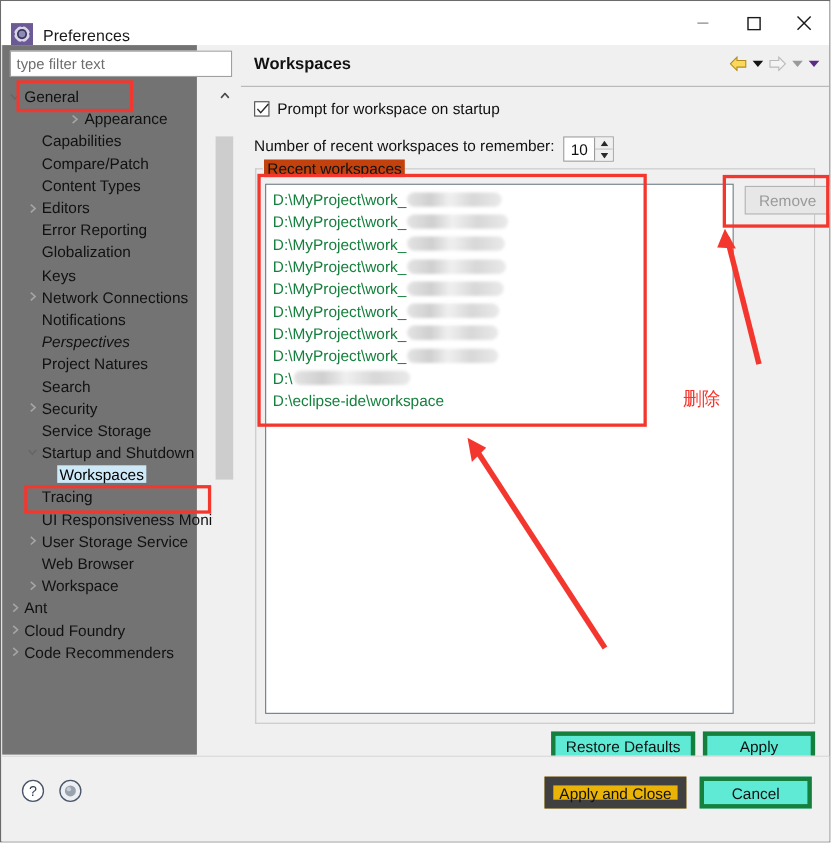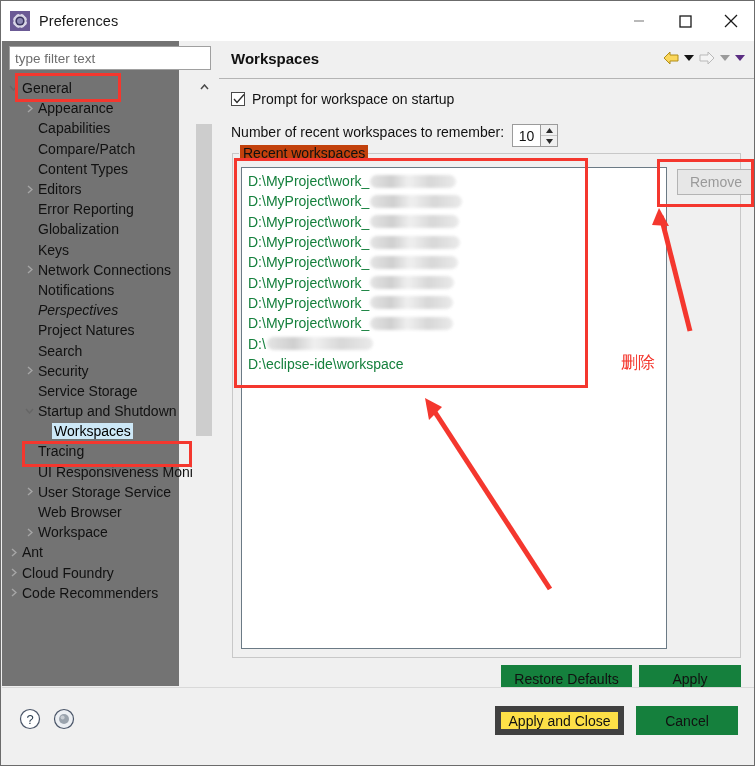--- a/index.html
+++ b/index.html
@@ -17,21 +17,21 @@
     background: #f0f0f0;
     border: 1px solid #6b6b6b;
     overflow: hidden;
   }
 
   
   #titlebar {
     position: absolute; left: 0; top: 0;
     width: 753px; height: 40px;
     background: #ffffff;
-    display: flex; align-items: center;
+    display: flex; align-items: flex-end;
   }
   #app-icon {
     margin-left: 9px; width: 20px; height: 20px;
     position: relative; flex: 0 0 auto;
   }
   #title-text {
     margin-left: 9px;
     font-size: 14.5px;
     color: #1a1a1a;
     letter-spacing: 0.1px;
@@ -249,22 +249,22 @@
     display: flex; align-items: center; justify-content: center;
   }
 
   
   #rp-buttons {
     position: absolute; right: 13px; top: 624px;
     display: flex; gap: 7px;
   }
   .btn {
     height: 27px;
-    background: #15803d;
-    border: 6px solid #15803d;
+    background: #5eead4;
+    border: 4px solid #15803d;
     color: #111111;
     font-size: 14px;
     font-family: "Liberation Sans", sans-serif;
     display: flex; align-items: center; justify-content: center;
     padding: 0 12px;
   }
   #btn-restore { width: 131px; padding: 0; }
   #btn-apply { width: 102px; padding: 0; }
 
   
@@ -278,22 +278,22 @@
     position: absolute; left: 17px; top: 20px;
     display: flex; gap: 12px; align-items: center;
   }
   .circ-ico { width: 22px; height: 22px; }
   #footer-buttons {
     position: absolute; right: 17px; top: 18px;
     display: flex; gap: 12px;
   }
   #btn-applyclose {
     height: 29px; width: 129px; padding: 0;
-    border: 6px solid #404040;
-    background: #fde047;
+    border: 8px solid #404040;
+    background: #eab308;
   }
   #btn-cancel {
     height: 29px; width: 102px; padding: 0;
   }
 
   
   #anno { position: absolute; left: 0; top: 0; width: 755px; height: 766px; pointer-events: none; }
   .rbox { position: absolute; border: 3px solid #f4372e; }
   #rbox-general   { left: 14px;  top: 72px;  width: 106px; height: 29px; }
   #rbox-startup   { left: 21px;  top: 440px; width: 170px; height: 26px; }
@@ -355,21 +355,21 @@
 
     <div id="tree">
         <div class="tree-row" style="padding-left: 0px;">
           <span class="tree-arrow">
             <svg width="9" height="6" viewBox="0 0 9 6">
               <polyline points="1,1 4.5,5 8,1" fill="none" stroke="#666" stroke-width="1.4"></polyline>
             </svg>
           </span>
           <span class="tree-label">General</span>
         </div>
-        <div class="tree-row" style="padding-left: 16px;">
+        <div class="tree-row" style="padding-left: 16px; justify-content: center;">
           <span class="tree-arrow">
             <svg width="6" height="9" viewBox="0 0 6 9">
               <polyline points="1,1 5,4.5 1,8" fill="none" stroke="#a6a6a6" stroke-width="1.4"></polyline>
             </svg>
           </span>
           <span class="tree-label">Appearance</span>
         </div>
         <div class="tree-row" style="padding-left: 16px;">
           <span class="tree-arrow"></span>
           <span class="tree-label">Capabilities</span>

